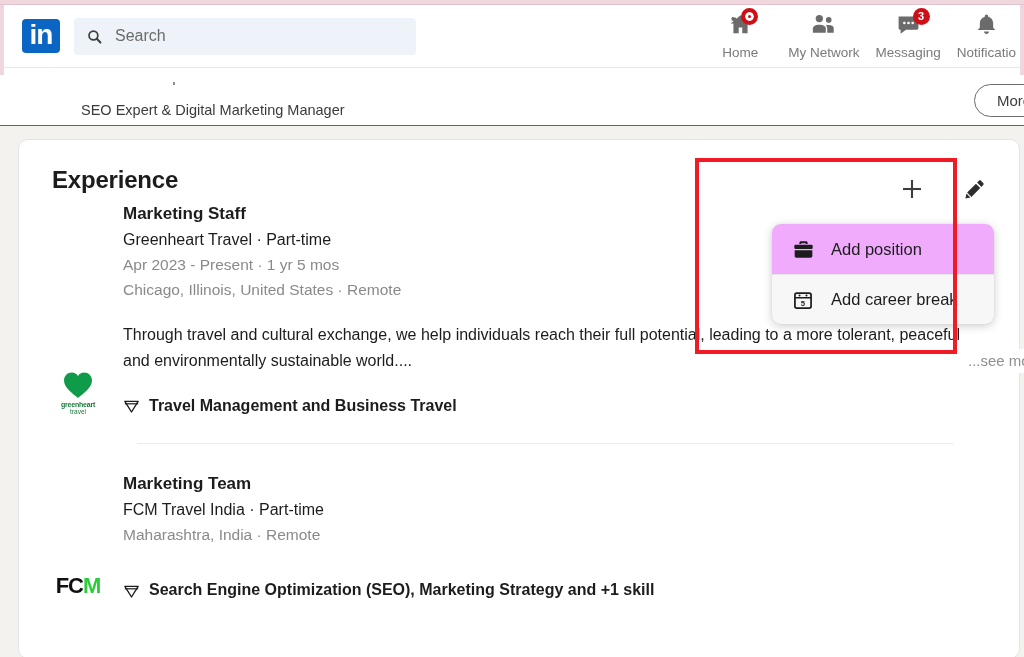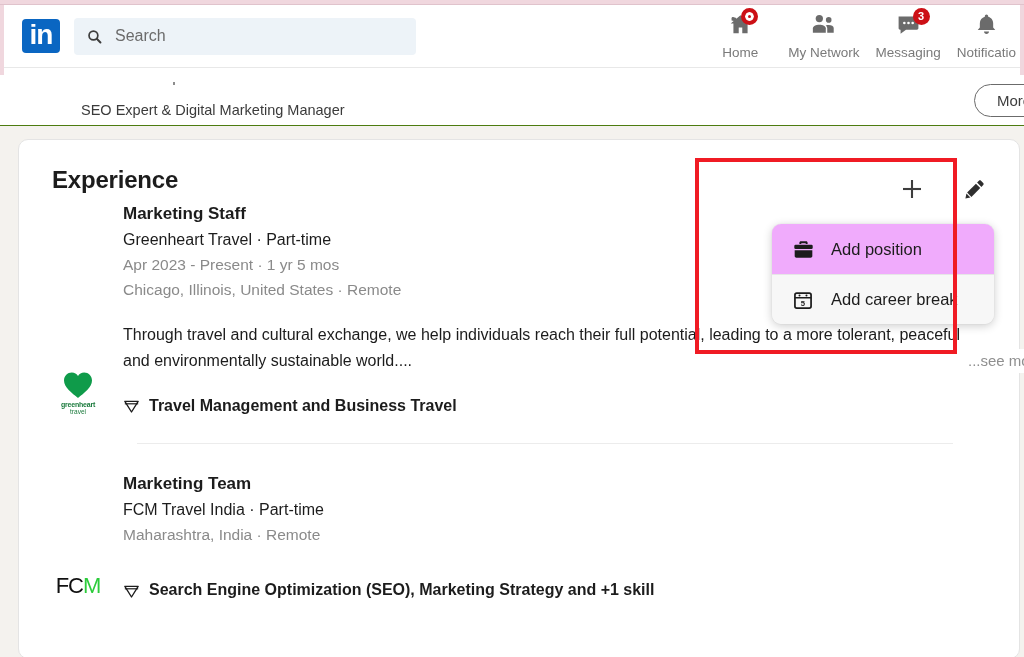--- a/index.html
+++ b/index.html
@@ -338,21 +338,21 @@
   .gh-heart { width: 32px; height: 30px; display: block; }
   .gh-text1 {
     font-size: 7px; font-weight: 700; color: #1a7a3c;
     letter-spacing: -0.2px; margin-top: 1px;
   }
   .gh-text2 { font-size: 6.5px; color: #1a7a3c; line-height: 1.1; }
 
   
   .logo-fcm {
     font-size: 22px;
-    font-weight: 400;
+    font-weight: 700;
     color: #101010;
     letter-spacing: -1px;
     font-family: "Liberation Sans", sans-serif;
     padding-top: 8px;
   }
 </style>
 </head>
 <body>
 
 <div class="chrome-strip"></div>

